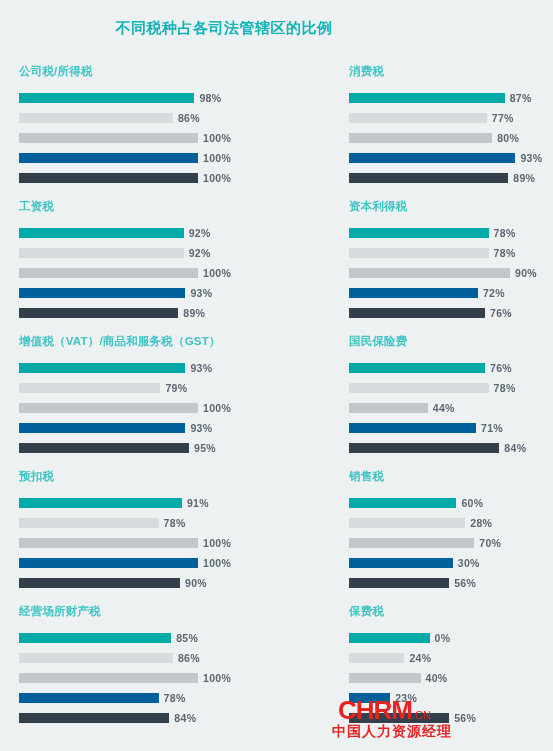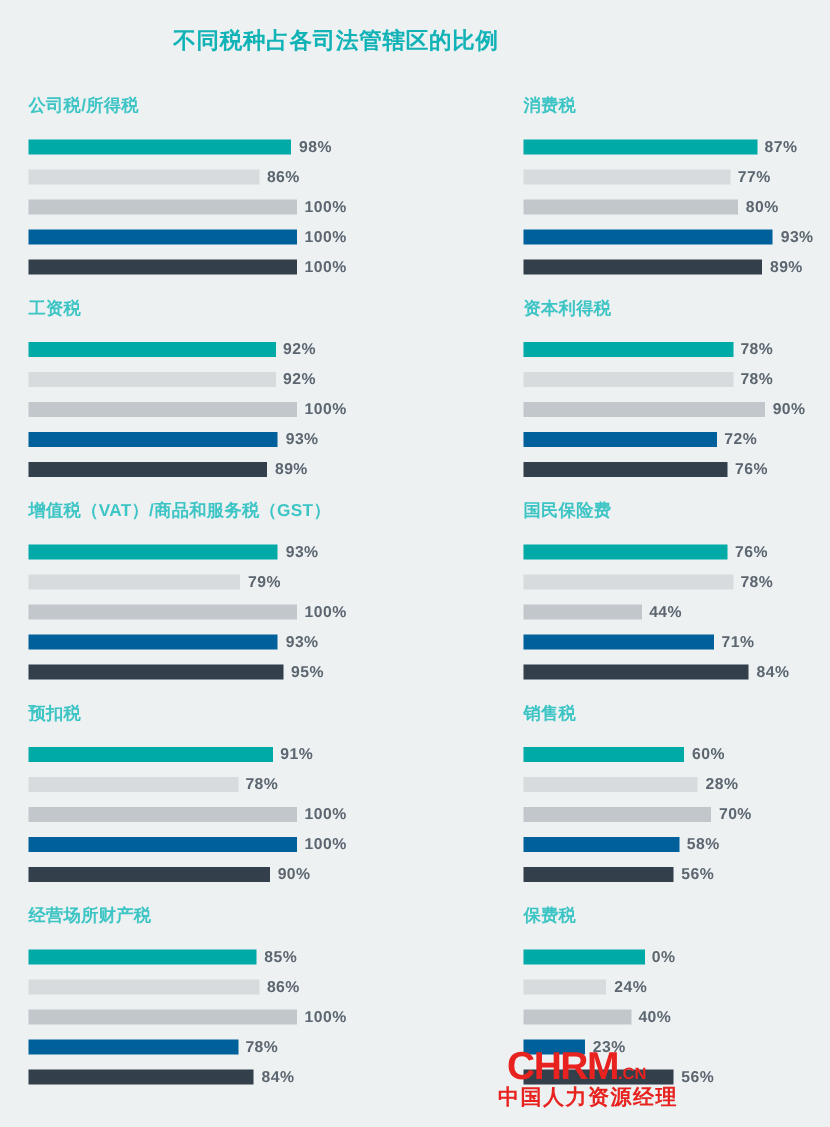--- a/index.html
+++ b/index.html
@@ -85,21 +85,21 @@
     color: #e8231f;
     letter-spacing: -1px;
     line-height: 26px;
     font-family: "Liberation Sans", sans-serif;
     position: absolute;
     left: 6px;
     top: 0px;
   }
   .wm-cn {
     font-size: 11px;
-    font-weight: bold;
+    font-weight: normal;
     letter-spacing: 0px;
   }
   .wm-bottom {
     position: absolute;
     left: 0px;
     top: 26px;
     font-size: 14px;
     color: #e8231f;
     font-weight: bold;
     font-family: "DejaVu Sans", sans-serif;
@@ -300,21 +300,21 @@
           <div class="bar-row">
             <span class="bar" style="width: 116.35px; background: rgb(215, 219, 221);"></span>
             <span class="bar-val">28%</span>
           </div>
           <div class="bar-row">
             <span class="bar" style="width: 125.3px; background: rgb(194, 199, 203);"></span>
             <span class="bar-val">70%</span>
           </div>
           <div class="bar-row">
             <span class="bar" style="width: 103.82px; background: rgb(0, 96, 156);"></span>
-            <span class="bar-val">58%</span>
+            <span class="bar-val">30%</span>
           </div>
           <div class="bar-row">
             <span class="bar" style="width: 100.24px; background: rgb(51, 63, 75);"></span>
             <span class="bar-val">56%</span>
           </div>
         </div>
       </div>
       <div class="panel">
         <div class="panel-title">经营场所财产税</div>
         <div class="bars">

